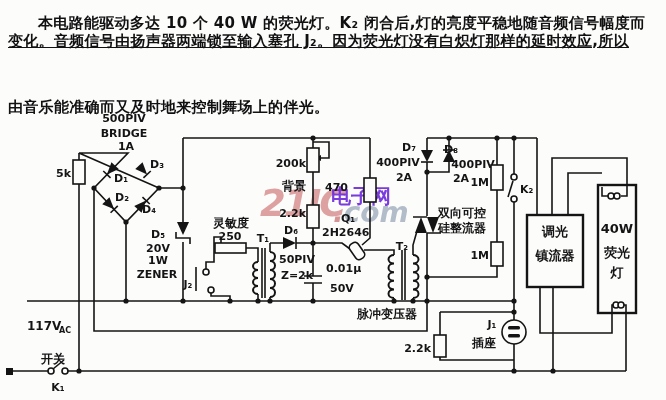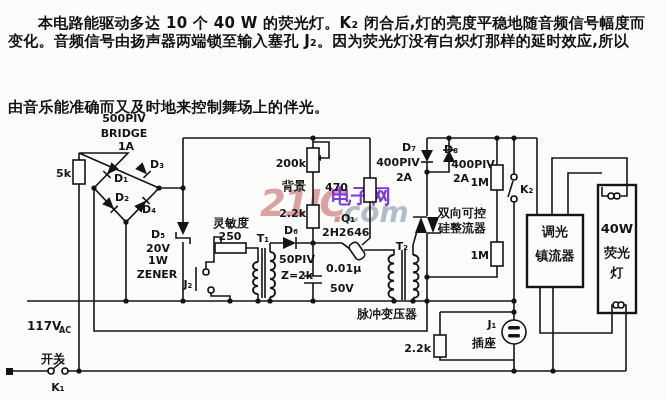--- a/index.html
+++ b/index.html
@@ -2,21 +2,21 @@
 <html lang="zh"><head>
 <meta charset="utf-8">
 <style>
   html,body{margin:0;padding:0;background:#e8e8e8;}
   .stage{position:relative;width:666px;height:400px;background:#fcfcfb;overflow:hidden;
          font-family:"DejaVu Sans","Liberation Sans",sans-serif;color:#141414;}
   .intro{position:absolute;left:8px;top:4px;width:656px;z-index:3;}
   .intro .line{position:absolute;left:0;white-space:nowrap;
          font-size:15px;font-weight:700;letter-spacing:.3px;color:#111;}
   .l1{top:2px;text-indent:30px;margin-top:8px;}
-  .l2{top:28px;}
+  .l2{top:28px;text-decoration:underline;}
   .l3{top:54px;margin-top:40px;}
   .watermark{position:absolute;z-index:1;white-space:nowrap;user-select:none;}
   .wm-brand{left:260px;top:182px;font-size:37px;font-weight:700;font-style:italic;
          letter-spacing:-2px;color:#d68b8b;opacity:.8;}
   .wm-site{left:331px;top:183px;font-size:20px;font-weight:700;color:#6d28d9;opacity:.9;}
   .wm-dom{left:333px;top:196px;font-size:28px;font-weight:700;font-style:italic;
          color:#a7b3c2;opacity:.85;}
   .wm-dom .dot{color:#cf8484;}
   svg.schem{position:absolute;left:0;top:0;z-index:2;}
   .w{stroke:#141414;stroke-width:1.6;fill:none;}

